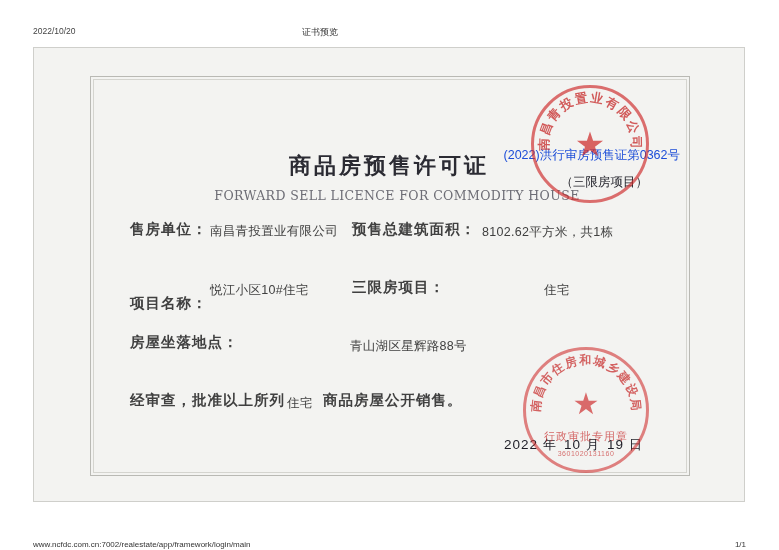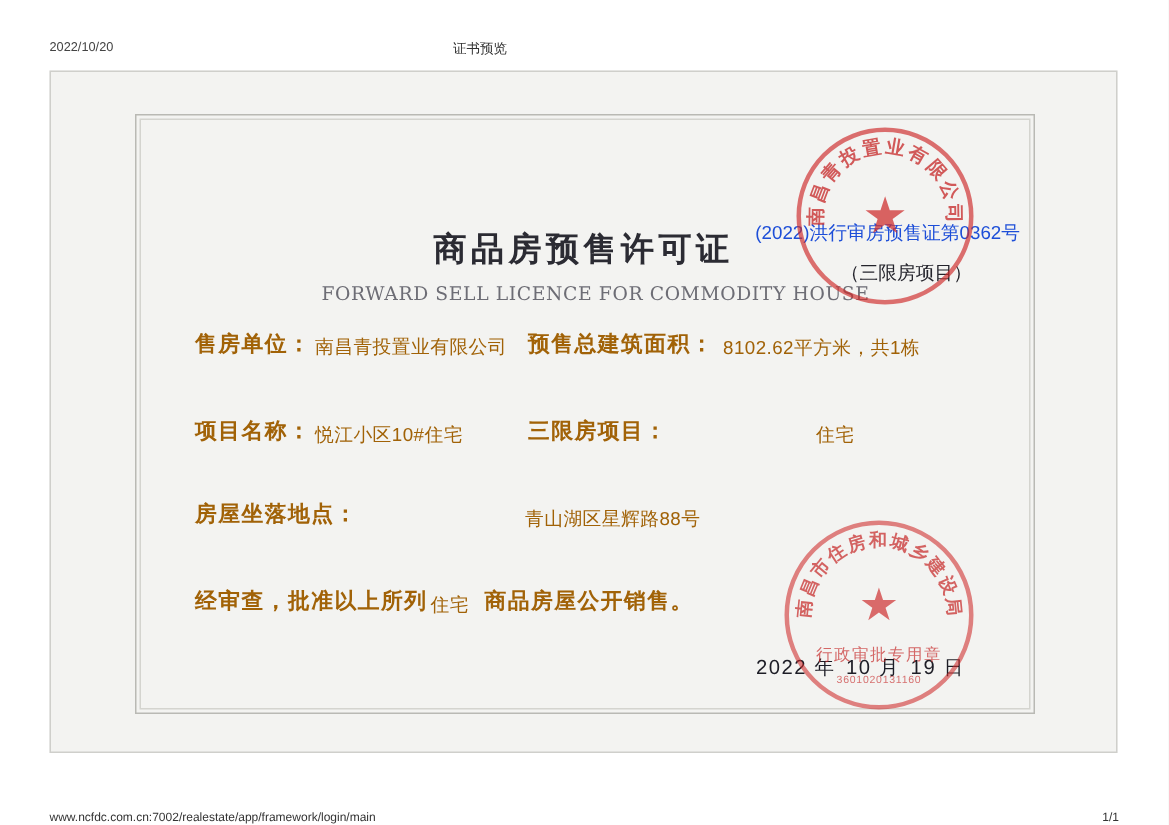--- a/index.html
+++ b/index.html
@@ -124,39 +124,39 @@
     right: 96px;
     top: 126px;
     font-size: 12.5px;
     color: #23232b;
   }
 
   
   .field {
     position: absolute;
     font-size: 13.5px;
-    color: #a16207;
+    color: #404040;
     white-space: nowrap;
   }
   .field-label {
     font-weight: bold;
     font-size: 14.5px;
     letter-spacing: 1px;
   }
   .field-value {
     font-size: 12.5px;
     letter-spacing: 0.3px;
   }
 
   .row-seller-label  { left: 96px;  top: 172px; }
   .row-seller-value  { left: 176px; top: 175px; }
   .row-area-label    { left: 318px; top: 172px; }
   .row-area-value    { left: 448px; top: 176px; }
 
-  .row-project-label { left: 96px;  top: 230px; text-align: center; }
+  .row-project-label { left: 96px;  top: 246px; text-align: center; }
   .row-project-value { left: 176px; top: 234px; }
   .row-usage-label   { left: 318px; top: 230px; }
   .row-usage-value   { left: 510px; top: 234px; }
 
   .row-address-label { left: 96px;  top: 285px; }
   .row-address-value { left: 316px; top: 290px; }
 
   .row-approve-label { left: 96px;  top: 343px; }
   .row-approve-mid   { left: 253px; top: 347px; }
   .row-approve-tail  { left: 289px; top: 343px; }

